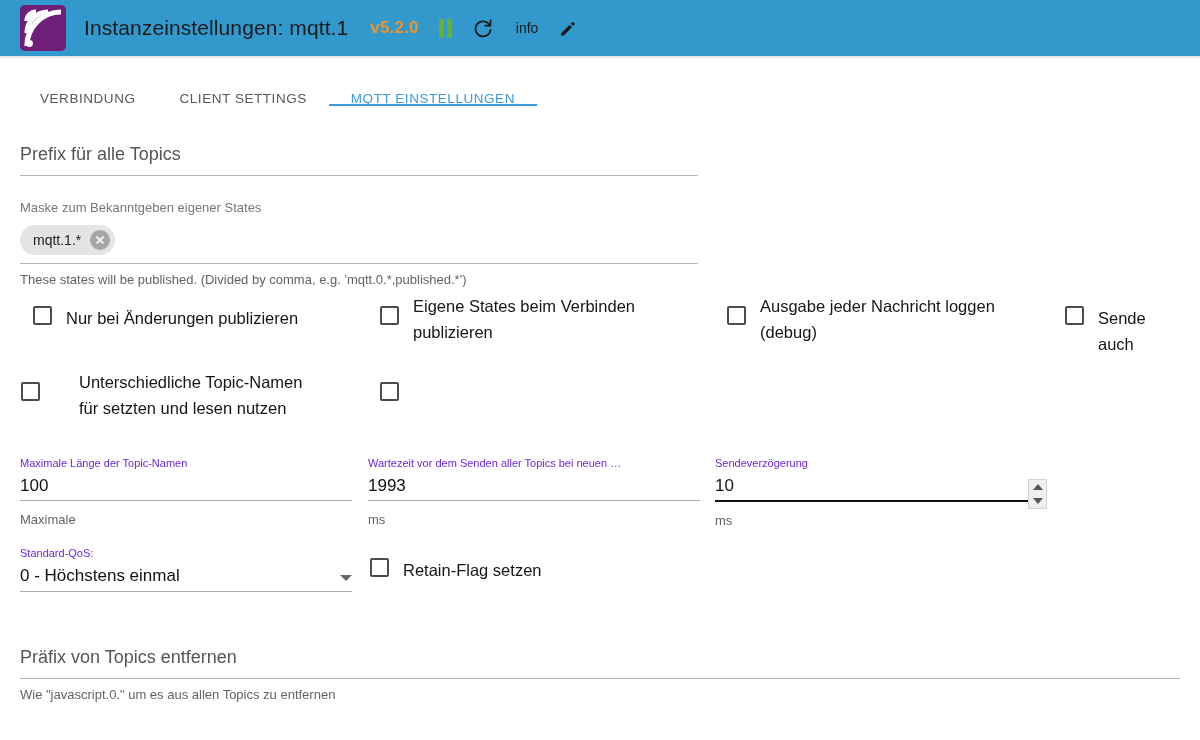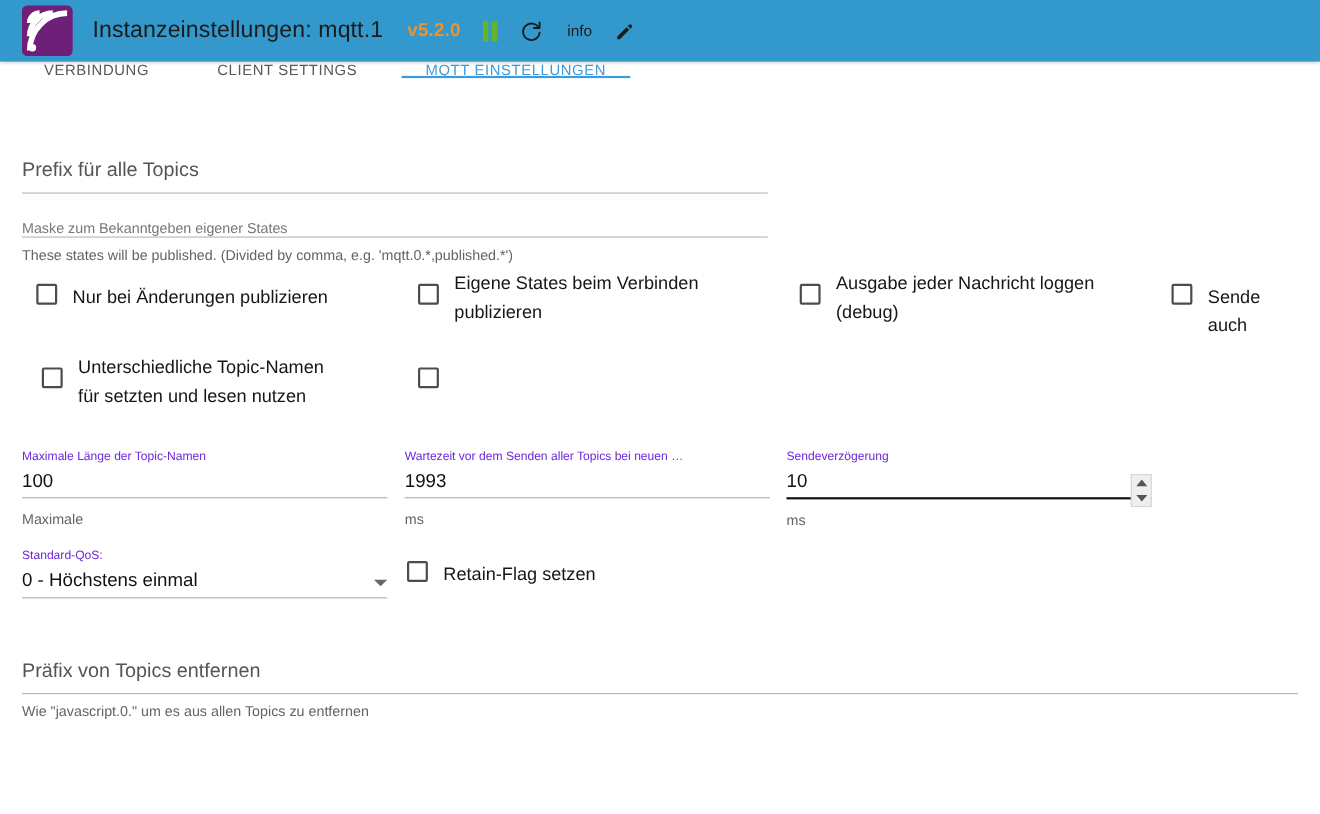--- a/index.html
+++ b/index.html
@@ -62,24 +62,23 @@
     margin-left: 22px;
     font-size: 14px;
     color: #1b1b1b;
     cursor: pointer;
   }
 
   
   .tabs {
     height: 50px;
     display: flex;
-    align-items: flex-start;
+    align-items: flex-end;
     padding-left: 18px;
     background: #fff;
-    gap: 18px;
   }
   .tab {
     display: flex;
     align-items: center;
     padding: 0 22px;
     font-size: 13.5px;
     letter-spacing: .55px;
     color: #585858;
     text-transform: uppercase;
     cursor: pointer;
@@ -309,20 +308,26 @@
   <div class="tab active">MQTT EINSTELLUNGEN</div>
 </div>
 
 <div class="content">
 
   <div class="section-title">Prefix für alle Topics</div>
   <hr class="rule narrow">
 
   <div class="field-label">Maske zum Bekanntgeben eigener States</div>
 
+  <div class="chips-row">
+    <span class="chip">
+      <span>mqtt.1.*</span>
+      <span class="chip-x"></span>
+    </span>
+  </div>
 
   <hr class="rule narrow">
   <div class="helper">These states will be published. (Divided by comma, e.g. 'mqtt.0.*,published.*')</div>
 
   <div class="cbrow" style="margin-top:18px;">
     <div class="cbitem" style="left:13px; top:0;">
       <span class="cbox"></span>
       <span class="cblabel">Nur bei Änderungen publizieren</span>
     </div>
     <div class="cbitem" style="left:360px; top:-12px;">
@@ -335,21 +340,21 @@
       <span class="cblabel">Sende auch</span>
     </div>
     <div class="cbitem" style="left:707px; top:-12px;">
       <span class="cbox" style="margin-top:13px;"></span>
       <span class="cblabel">Ausgabe jeder Nachricht loggen
 (debug)</span>
     </div>
   </div>
 
   <div class="cbrow second">
-    <div class="cbitem" style="left:18px; top:-10px;">
+    <div class="cbitem" style="left:1px; top:-10px;gap:25px;">
       <span class="cbox" style="margin-top:13px;"></span>
       <span class="cblabel">Unterschiedliche Topic-Namen
 für setzten und lesen nutzen</span>
     </div>
     <div class="cbitem" style="left:360px; top:-10px;">
       <span class="cbox" style="margin-top:13px;"></span>
     </div>
   </div>
 
   <div class="inputs-row">

